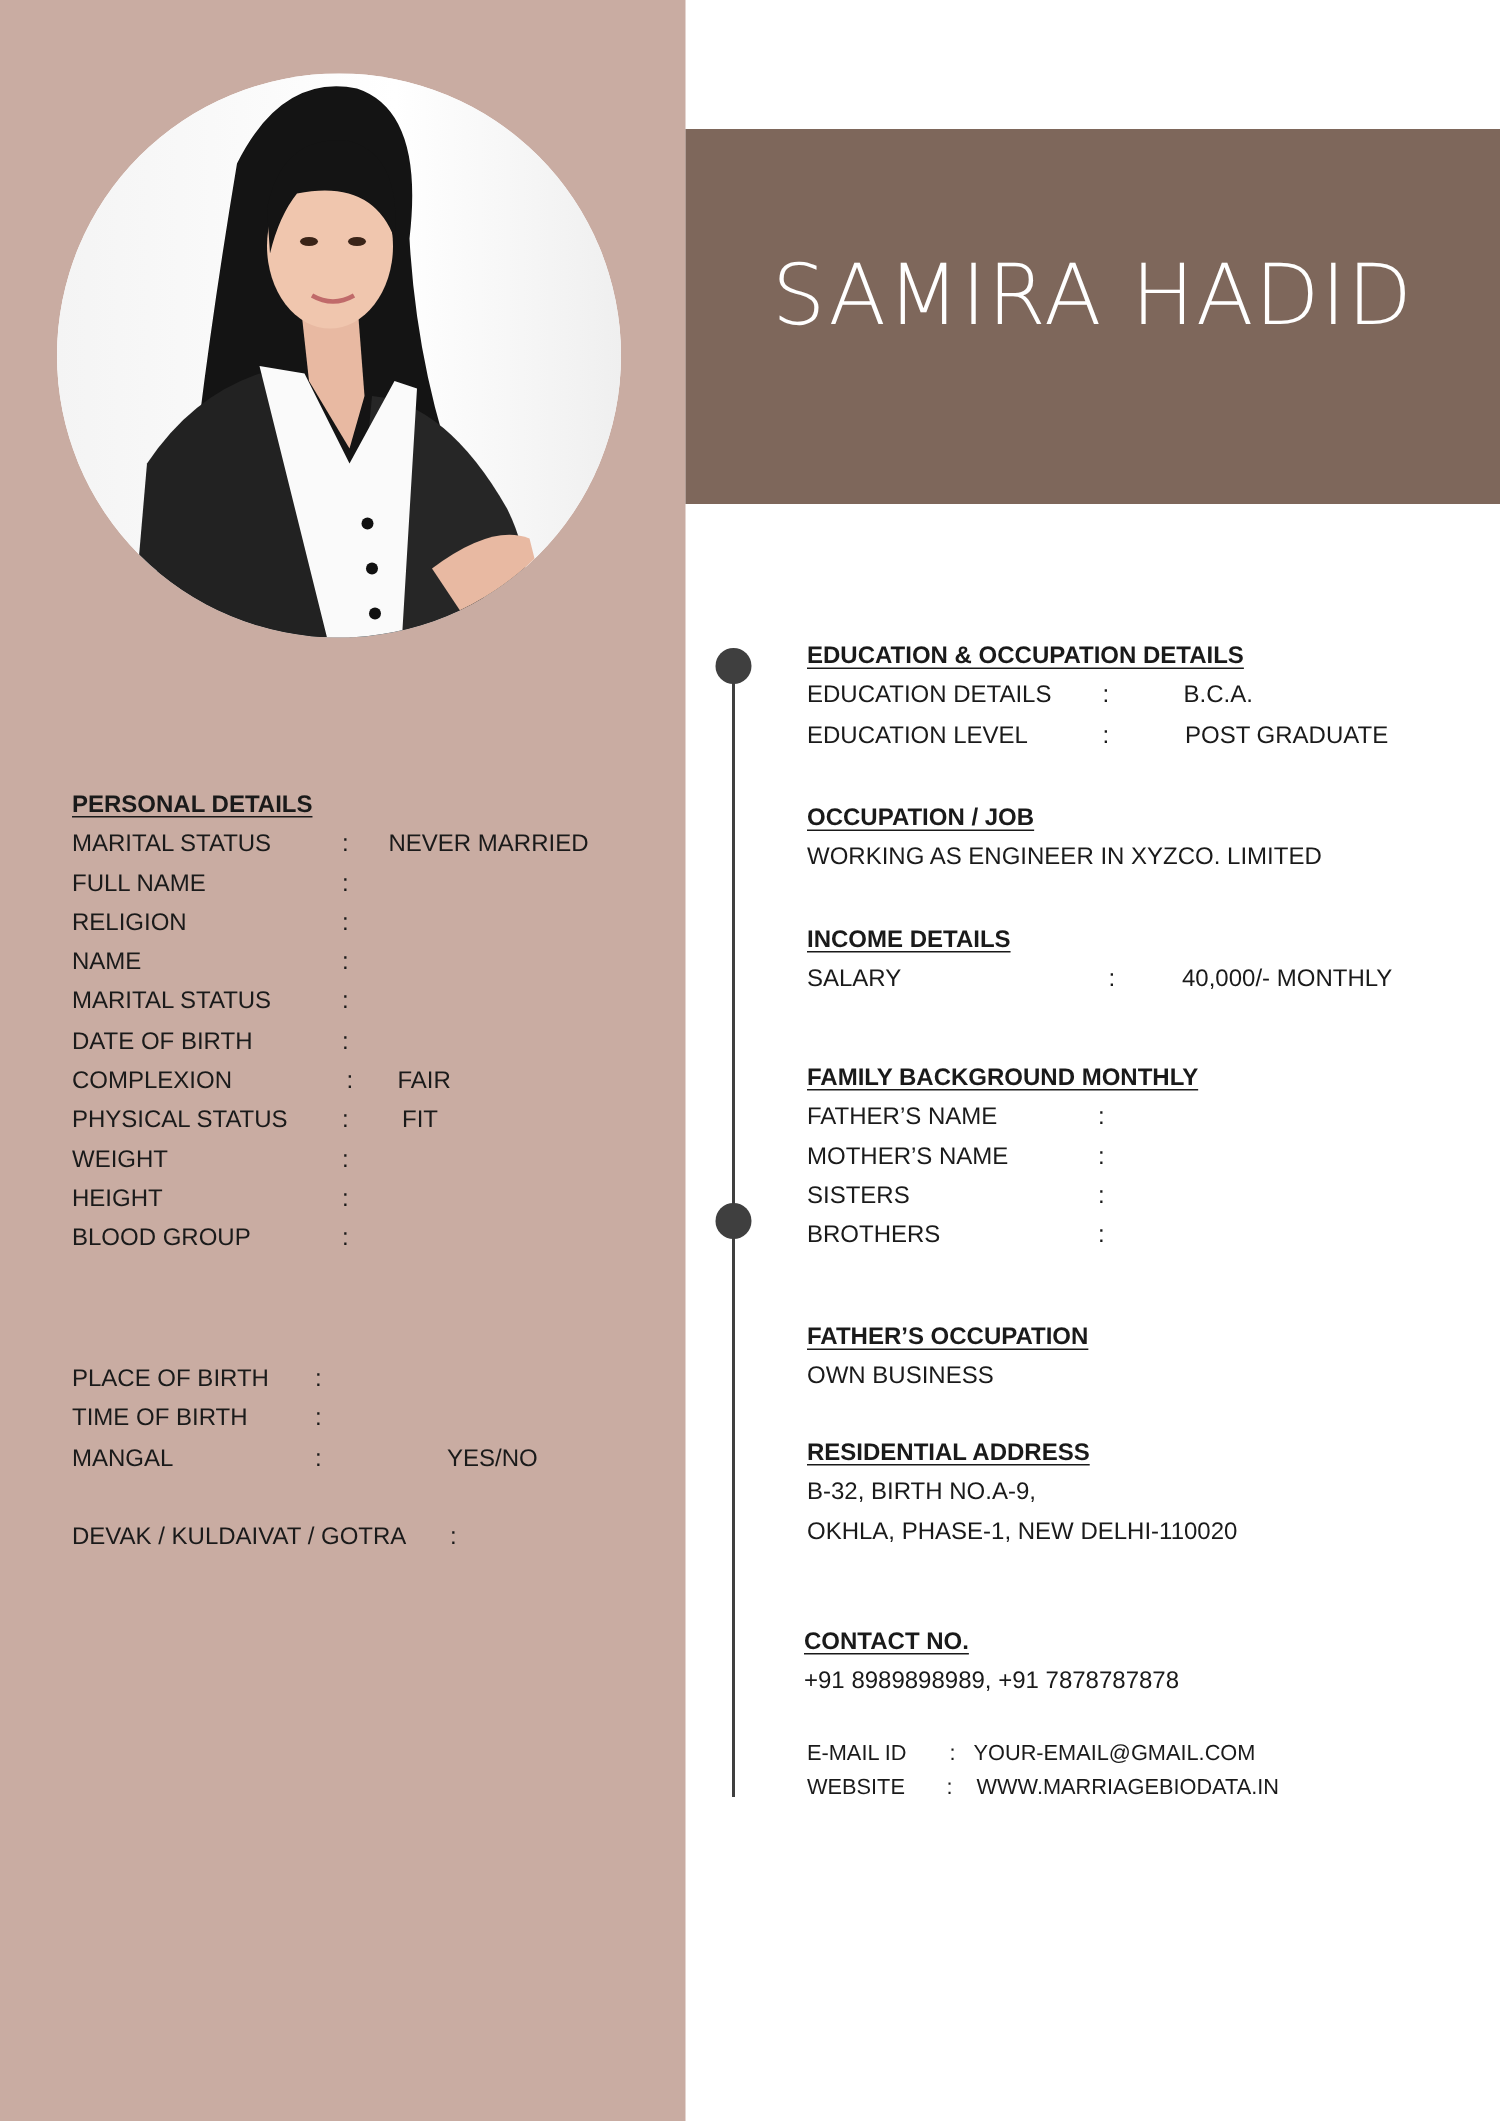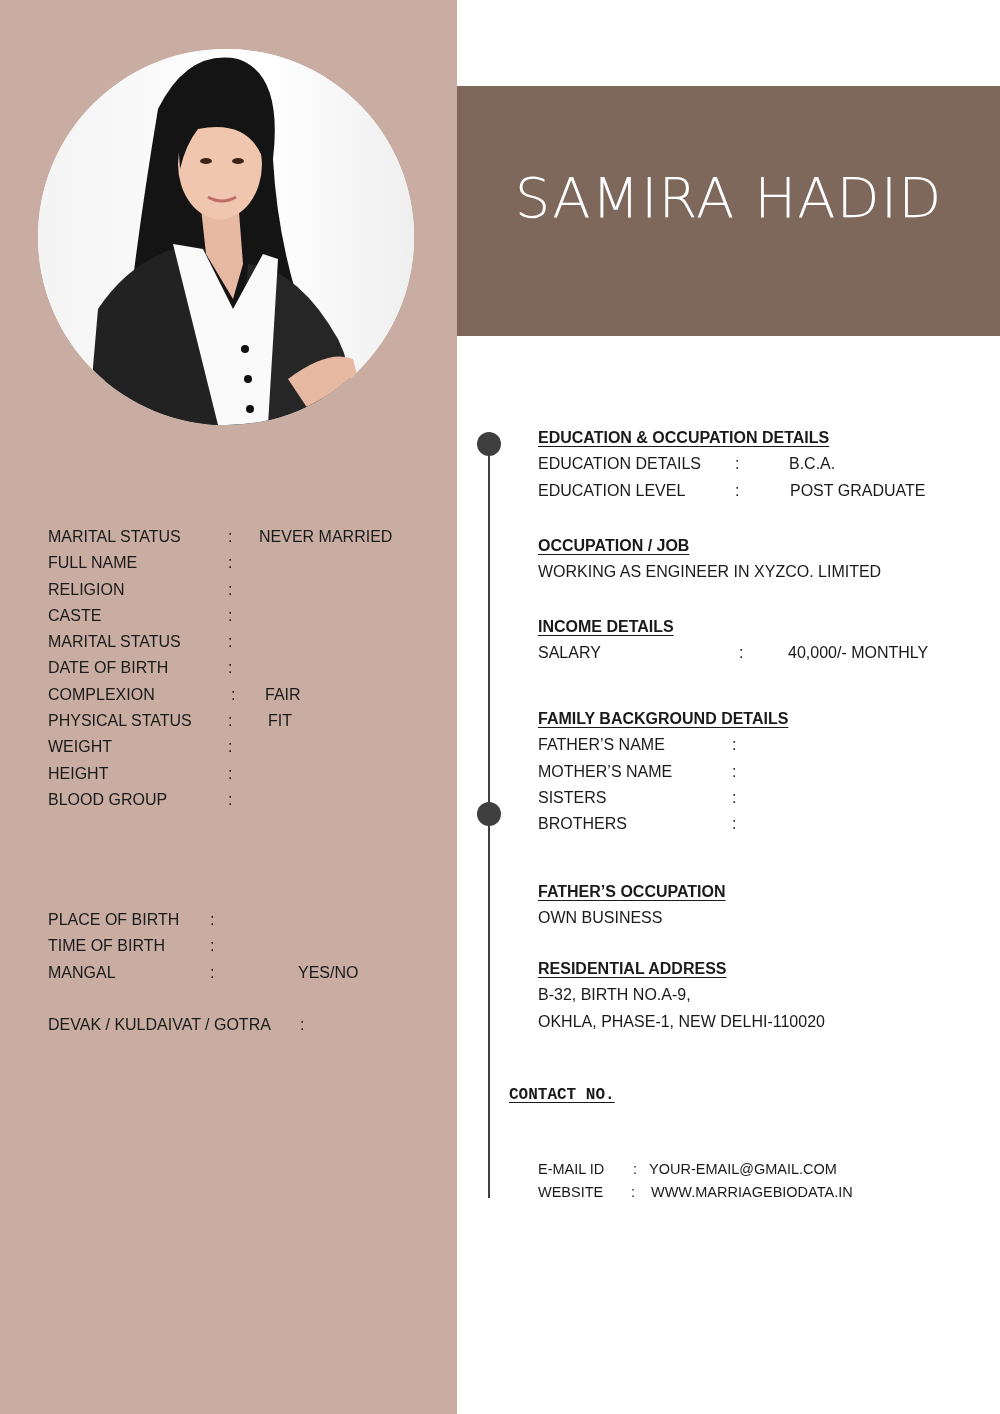--- a/index.html
+++ b/index.html
@@ -71,37 +71,38 @@
 
     <path d="M250 330 Q290 300 315 310 L320 330 L270 360Z" fill="#e8b9a2"></path>
   </svg>
 </div>
 
 <div class="name-band">
   <h1>SAMIRA HADID</h1>
 </div>
 
 <div class="section" style="left:48px; top:524px; width:400px;">
+  <div class="title">PERSONAL DETAILS</div>
   <div class="row">
       <span style="left:0">MARITAL STATUS</span>
       <span style="left:180px">:</span>
       <span style="left:211px">NEVER MARRIED</span>
     </div>
   <div class="row">
       <span style="left:0">FULL NAME</span>
       <span style="left:180px">:</span>
       <span style="left:211px"></span>
     </div>
   <div class="row">
       <span style="left:0">RELIGION</span>
       <span style="left:180px">:</span>
       <span style="left:211px"></span>
     </div>
   <div class="row">
-      <span style="left:0">CASTE</span>
+      <span style="left:0">NAME</span>
       <span style="left:180px">:</span>
       <span style="left:211px"></span>
     </div>
   <div class="row">
       <span style="left:0">MARITAL STATUS</span>
       <span style="left:180px">:</span>
       <span style="left:211px"></span>
     </div>
   <div class="row">
       <span style="left:0">DATE OF BIRTH</span>
@@ -185,21 +186,21 @@
 <div class="section" style="left:538px; top:614px; width:440px;">
   <div class="title">INCOME DETAILS</div>
   <div class="row">
       <span style="left:0">SALARY</span>
       <span style="left:201px">:</span>
       <span style="left:250px">40,000/- MONTHLY</span>
     </div>
 </div>
 
 <div class="section" style="left:538px; top:706px; width:440px;">
-  <div class="title">FAMILY BACKGROUND DETAILS</div>
+  <div class="title">FAMILY BACKGROUND MONTHLY</div>
   <div class="row">
       <span style="left:0">FATHER’S NAME</span>
       <span style="left:194px">:</span>
       <span style="left:230px"></span>
     </div>
   <div class="row">
       <span style="left:0">MOTHER’S NAME</span>
       <span style="left:194px">:</span>
       <span style="left:230px"></span>
     </div>
@@ -219,22 +220,23 @@
   <div class="title">FATHER’S OCCUPATION</div>
   <div class="row">OWN BUSINESS</div>
 </div>
 
 <div class="section" style="left:538px; top:956px; width:440px;">
   <div class="title">RESIDENTIAL ADDRESS</div>
   <div class="row">B-32, BIRTH NO.A-9,</div>
   <div class="row">OKHLA, PHASE-1, NEW DELHI-110020</div>
 </div>
 
-<div class="section" style="left:509px; top:1082px; width:440px;font-family:Liberation Mono, monospace;">
+<div class="section" style="left:536px; top:1082px; width:440px;">
   <div class="title">CONTACT NO.</div>
+  <div class="row">+91 8989898989, +91 7878787878</div>
 </div>
 
 <div class="section small" style="left:538px; top:1158px; width:440px;">
   <div class="row">
       <span style="left:0">E-MAIL ID</span>
       <span style="left:95px">:</span>
       <span style="left:111px">YOUR-EMAIL@GMAIL.COM</span>
     </div>
   <div class="row">
       <span style="left:0">WEBSITE</span>

